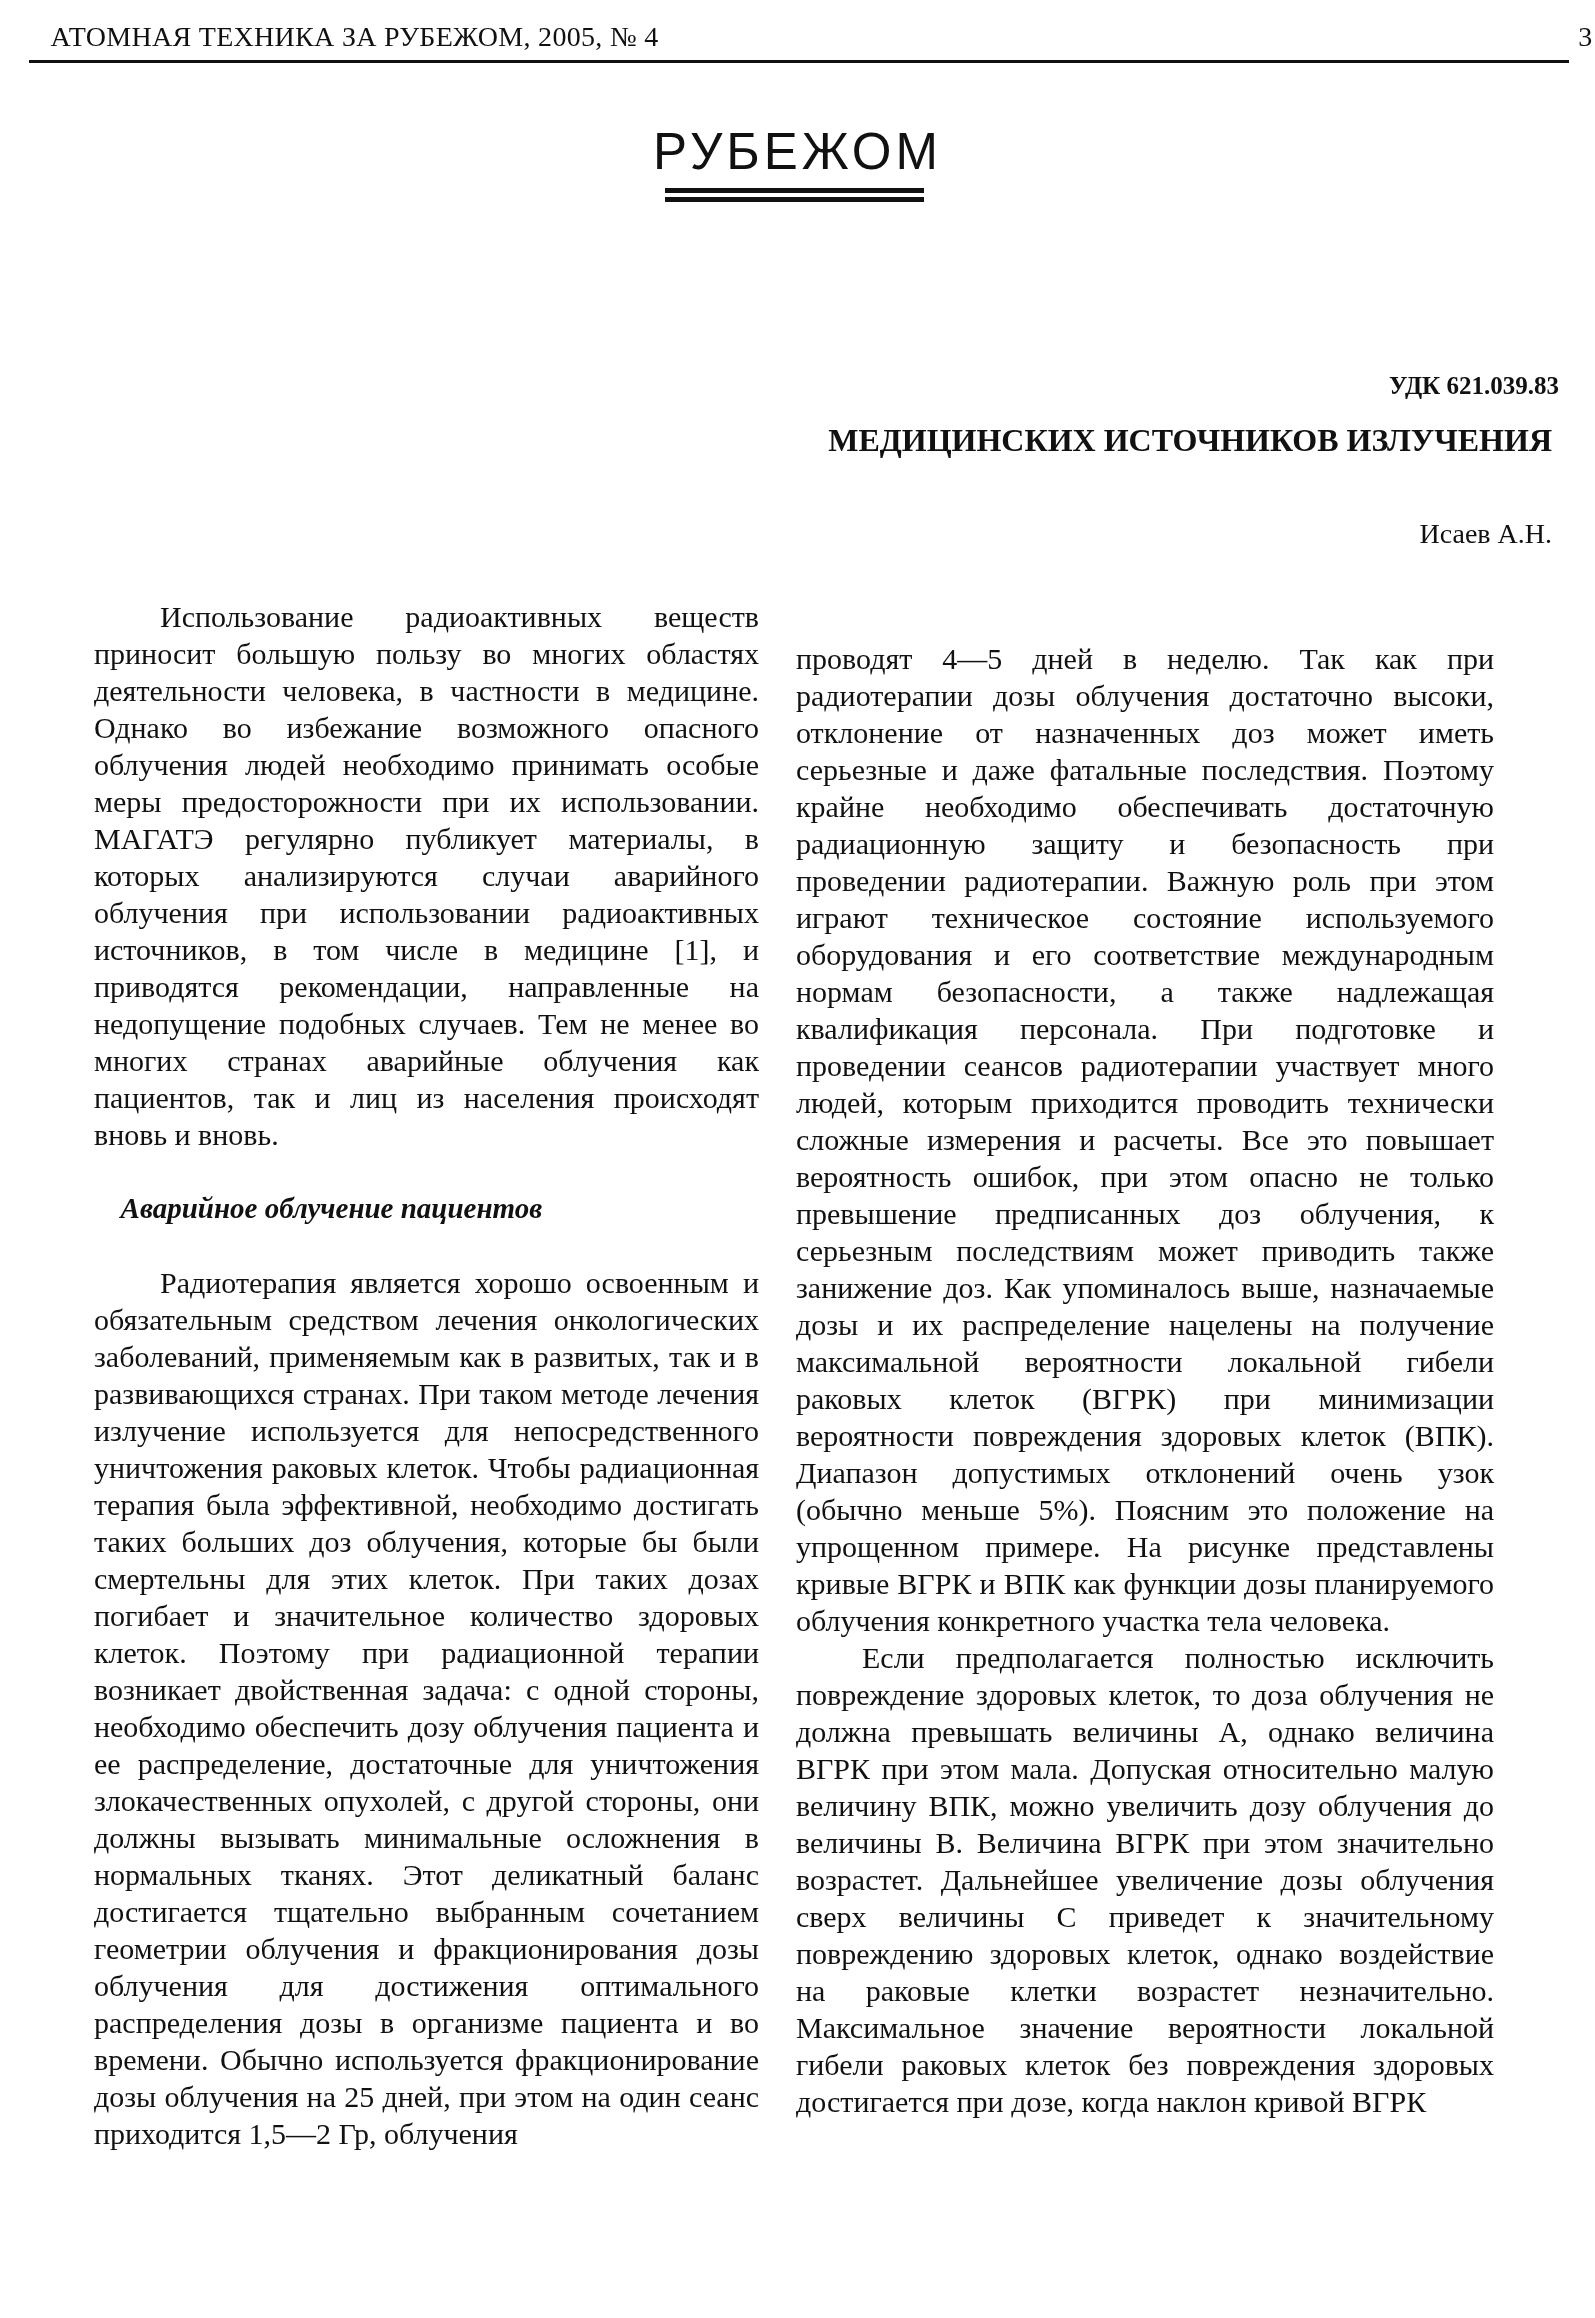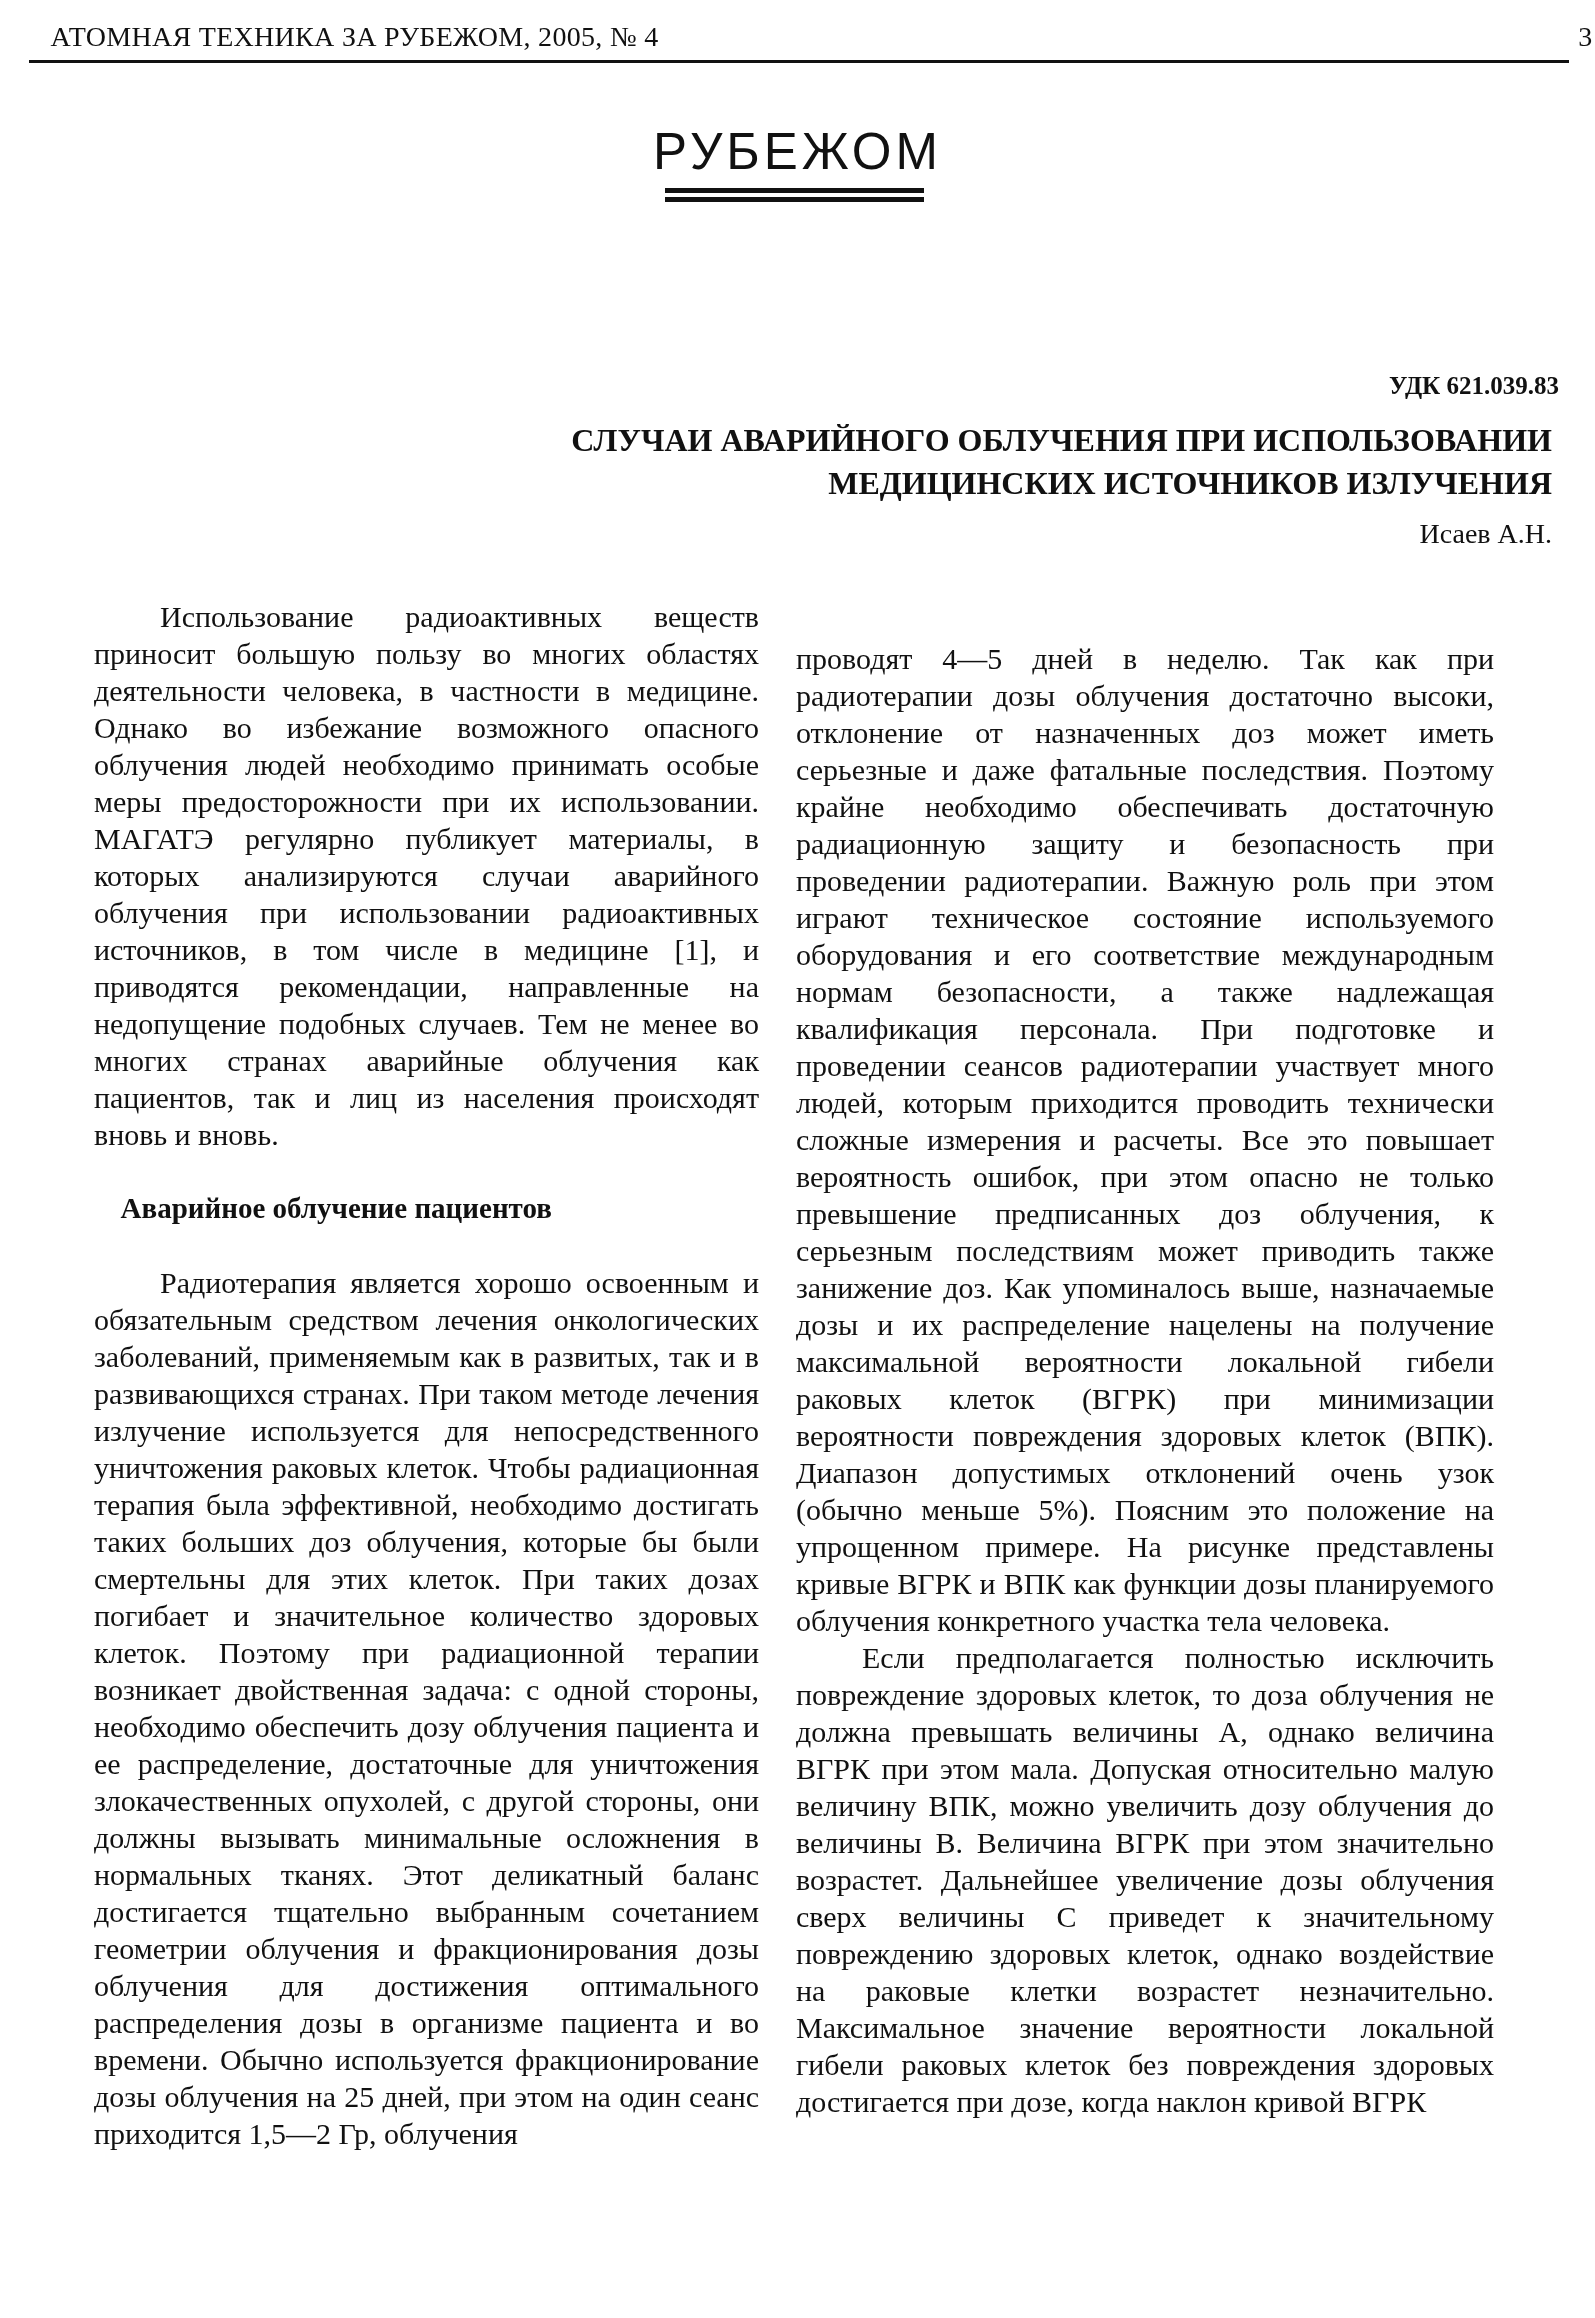--- a/index.html
+++ b/index.html
@@ -35,39 +35,38 @@
   }
   .column {
     position: absolute; top: 598px; width: 665px;
     font-size: 30px; line-height: 37px; text-align: justify; hyphens: manual;
   }
   .col-left { left: 79px; margin-left: 15px; }
   .col-right { left: 796px; width: 698px; margin-top: 42px; }
   .column p { margin: 0; text-indent: 66px; }
   .column p.no-indent { text-indent: 0; }
   .column h3 {
-    margin: 37px 0 37px 0; text-indent: 26.6px; font-size: 29px; font-weight: bold; line-height: 37px;
+    margin: 37px 0 37px 0; text-indent: 26.6px; font-size: 29px; font-weight: bold; line-height: 37px; font-style: italic;
   }
 </style>
 </head>
 <body>
 
 <header class="running-head">
   <span>АТОМНАЯ ТЕХНИКА ЗА РУБЕЖОМ, 2005, № 4</span>
   <span class="page-num">3</span>
 </header>
 <div class="head-rule"></div>
 
 <div class="section-title">РУБЕЖОМ</div>
 <div class="section-underline" style="top:188px"></div>
 <div class="section-underline" style="top:197px"></div>
 
 <div class="udk">УДК 621.039.83</div>
 <div class="article-title">
-  <div>СЛУЧАИ АВАРИЙНОГО ОБЛУЧЕНИЯ ПРИ ИСПОЛЬЗОВАНИИ</div>
   <div>МЕДИЦИНСКИХ ИСТОЧНИКОВ ИЗЛУЧЕНИЯ</div>
 </div>
 <div class="author">Исаев А.Н.</div>
 
 <article class="column col-left">
   <p>Использование радиоактивных веществ приносит большую пользу во многих областях деятельности человека, в частности в медицине. Однако во избежание возможного опасного облучения людей необходимо принимать особые меры предосторожности при их использовании. МАГАТЭ регулярно публикует материалы, в которых анализируются случаи аварийного облучения при использовании радиоактивных источников, в том числе в медицине [1], и приводятся рекомендации, направленные на недопущение подобных случаев. Тем не менее во многих странах аварийные облучения как пациентов, так и лиц из населения происходят вновь и вновь.</p>
   <h3>Аварийное облучение пациентов</h3>
   <p>Радиотерапия является хорошо освоенным и обязательным средством лечения онкологических заболеваний, применяемым как в развитых, так и в развивающихся странах. При таком методе лечения излучение используется для непосредственного уничтожения раковых клеток. Чтобы радиационная терапия была эффективной, необходимо достигать таких больших доз облучения, которые бы были смертельны для этих клеток. При таких дозах погибает и значительное количество здоровых клеток. Поэтому при радиационной терапии возникает двойственная задача: с одной стороны, необходимо обеспечить дозу облучения пациента и ее распределение, достаточные для уничтожения злокачественных опухолей, с другой стороны, они должны вызывать минимальные осложнения в нормальных тканях. Этот деликатный баланс достигается тщательно выбранным сочетанием геометрии облучения и фракционирования дозы облучения для достижения оптимального распределения дозы в организме пациента и во времени. Обычно используется фракционирование дозы облучения на 25 дней, при этом на один сеанс приходится 1,5—2 Гр, облучения</p>
 </article>
 

